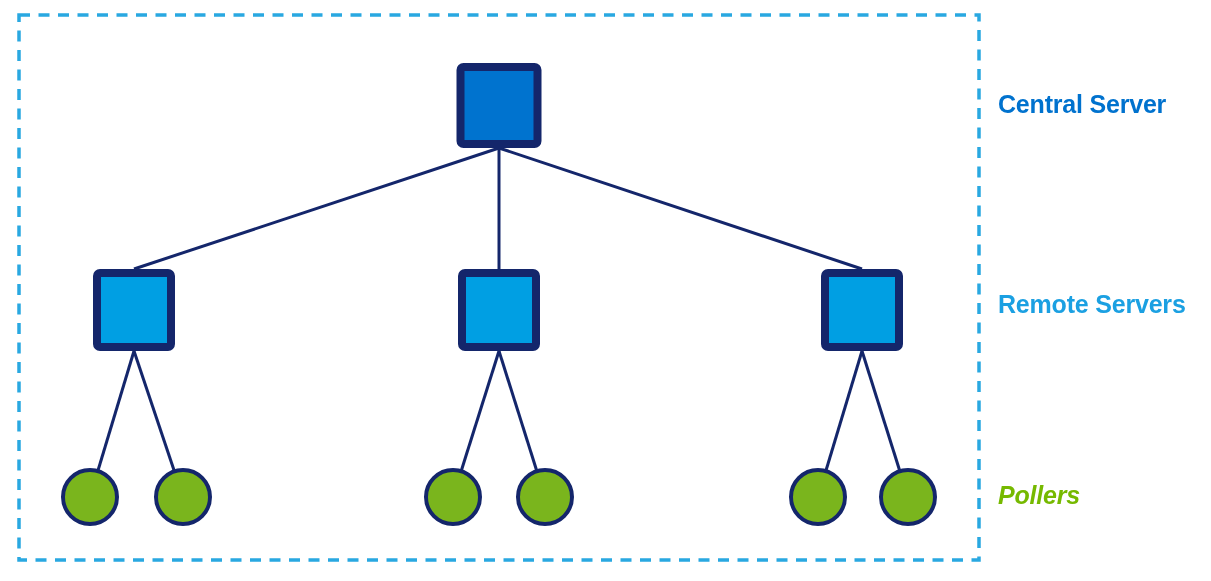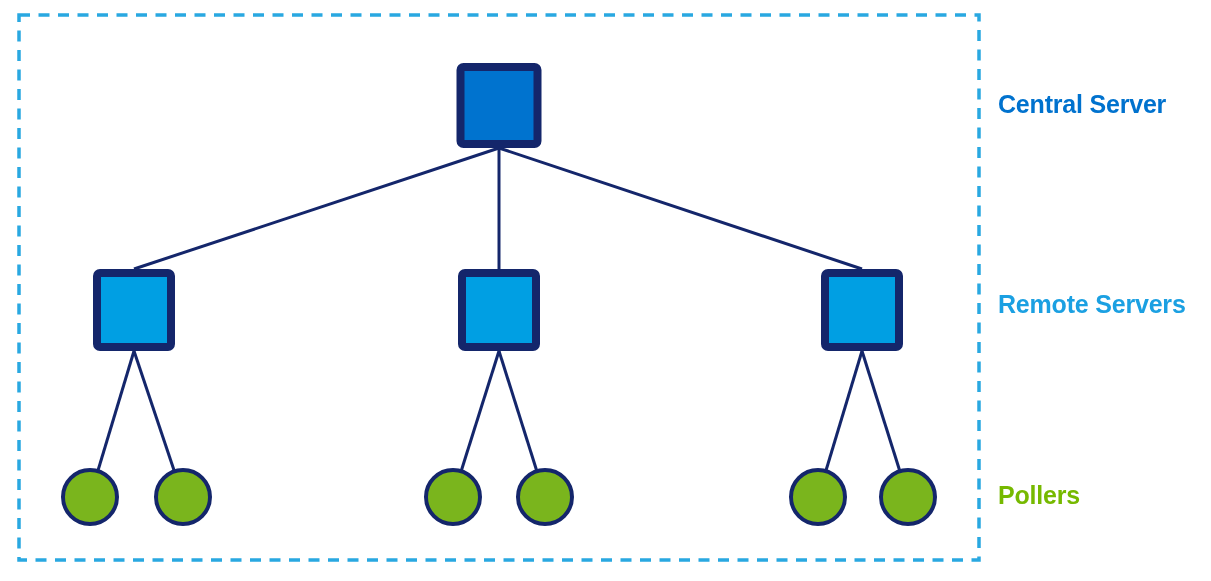--- a/index.html
+++ b/index.html
@@ -59,15 +59,15 @@
         <circle cx="183" cy="497" r="27" fill="#7AB51D" stroke="#14266B" stroke-width="4"></circle>
         <circle cx="453" cy="497" r="27" fill="#7AB51D" stroke="#14266B" stroke-width="4"></circle>
         <circle cx="545" cy="497" r="27" fill="#7AB51D" stroke="#14266B" stroke-width="4"></circle>
         <circle cx="818" cy="497" r="27" fill="#7AB51D" stroke="#14266B" stroke-width="4"></circle>
         <circle cx="908" cy="497" r="27" fill="#7AB51D" stroke="#14266B" stroke-width="4"></circle>
       </g>
   </svg>
 
   <div class="tier-label remote" style="color: rgb(27, 160, 226);">Remote Servers</div>
   <div class="tier-label central" style="color: rgb(0, 114, 206);">Central Server</div>
-  <div class="tier-label pollers" style="color: rgb(118, 185, 0);">Pollers</div>
+  <div class="tier-label pollers" style="color: rgb(118, 185, 0); font-style: italic;">Pollers</div>
 
 </div>
 
 </body></html>

